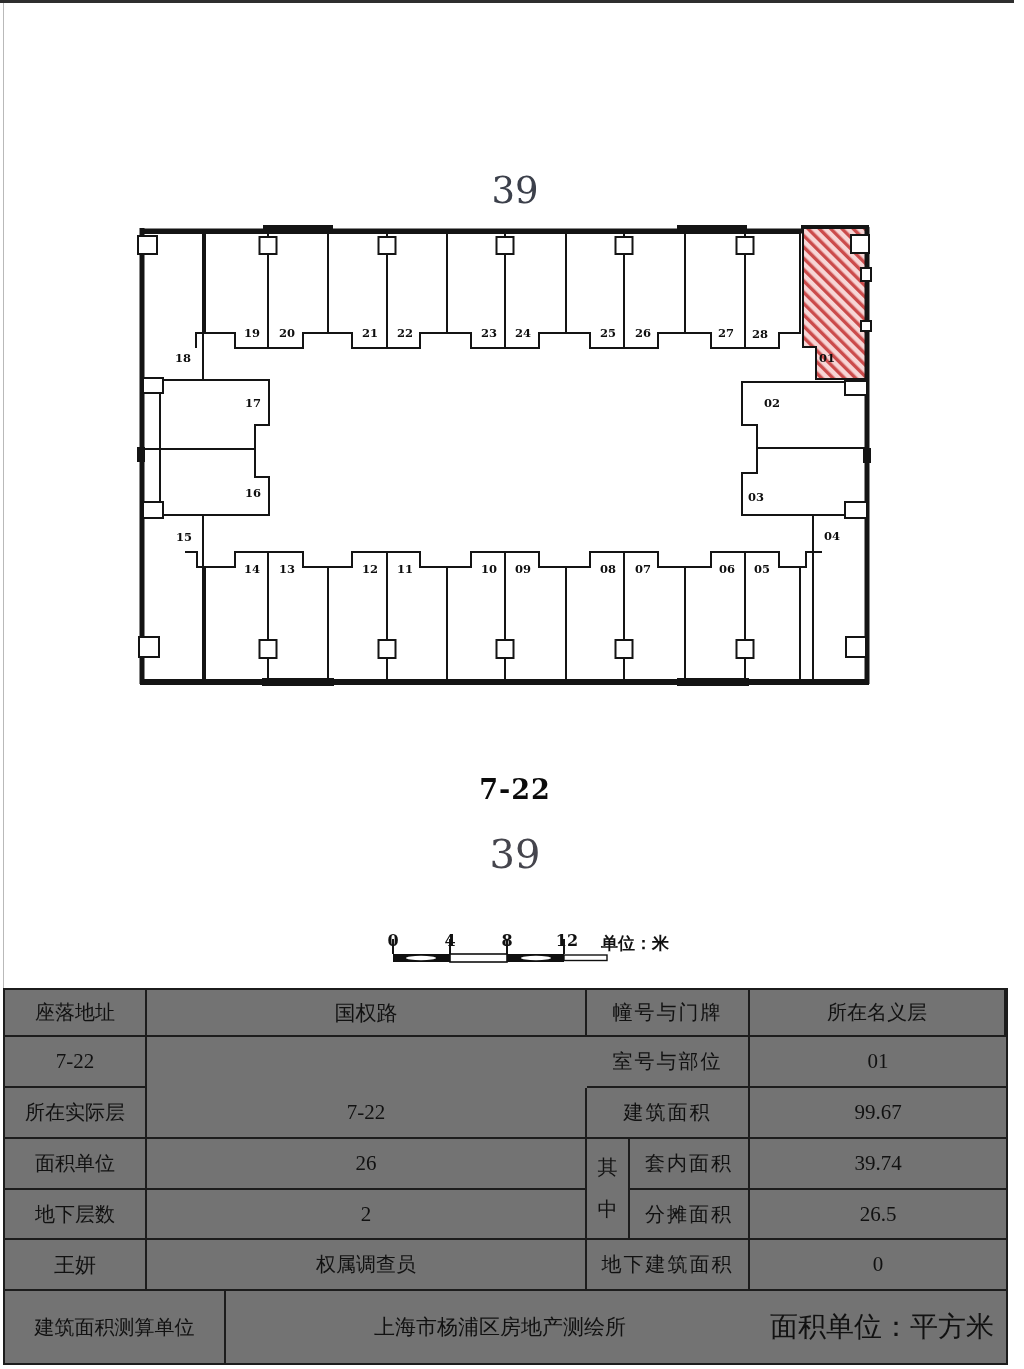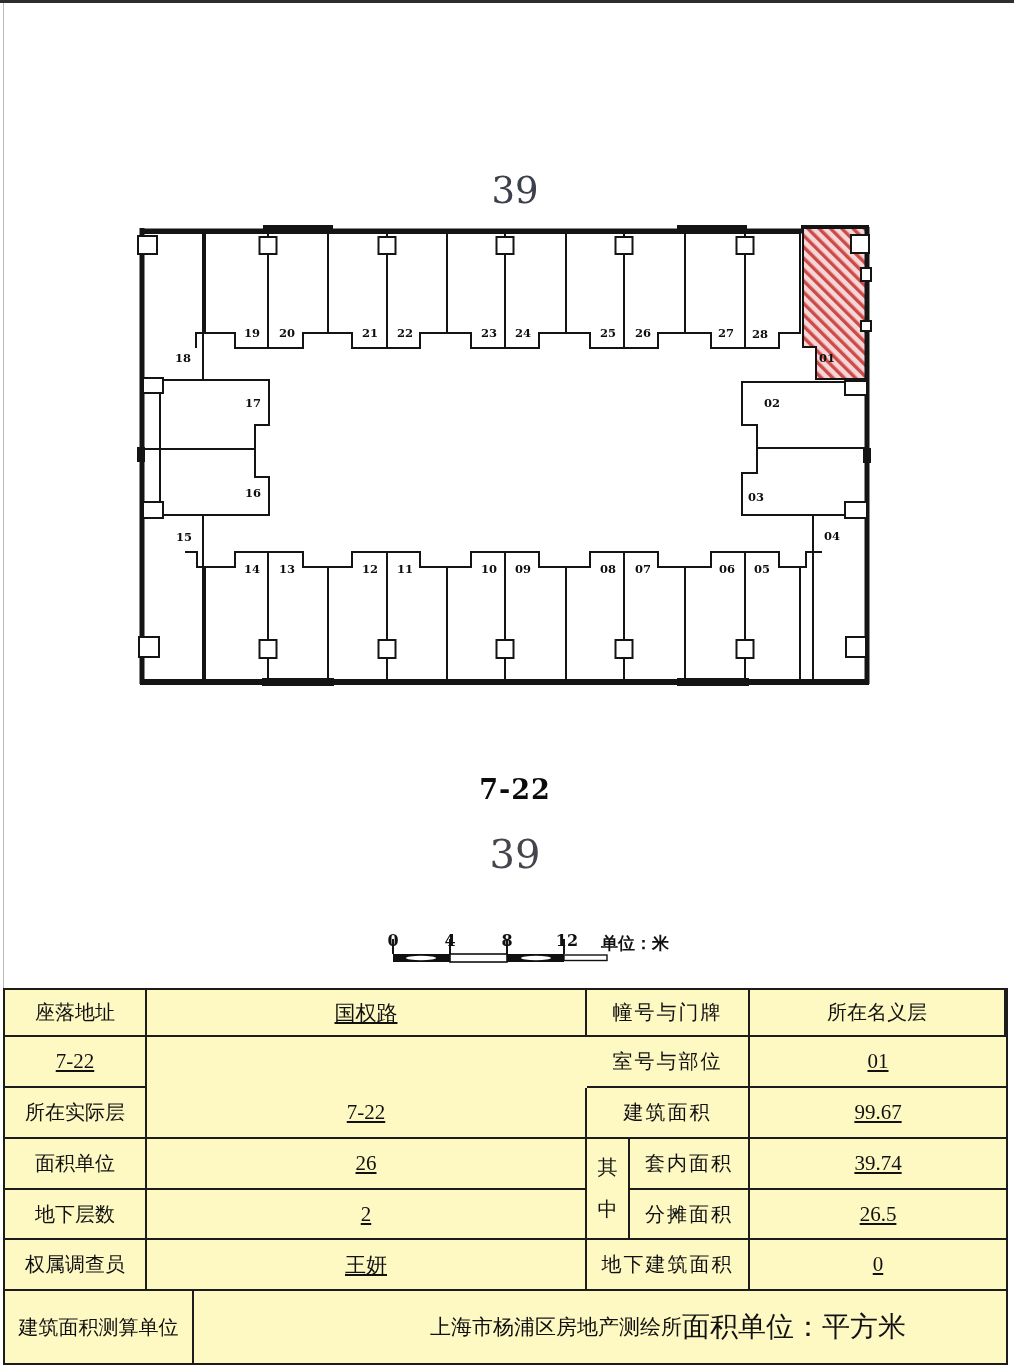--- a/index.html
+++ b/index.html
@@ -16,34 +16,34 @@
   .blacknotch{fill:#141414;stroke:none;}
   .unit-num{font:bold 11.5px "DejaVu Serif","Liberation Serif",serif;fill:#0e0e0e;text-anchor:middle;}
   .big-num-top{font:37px "DejaVu Serif","Liberation Serif",serif;fill:#3c404b;text-anchor:middle;}
   .floor-range{font:bold 27px "DejaVu Serif","Liberation Serif",serif;fill:#0b0b0b;text-anchor:middle;letter-spacing:1px;}
   .big-num-mid{font:40px "DejaVu Serif","Liberation Serif",serif;fill:#45454d;text-anchor:middle;}
   .scale-num{font:bold 16px "DejaVu Serif","Liberation Serif",serif;fill:#101010;text-anchor:middle;}
   .scale-unit{font:bold 17px "Liberation Serif","DejaVu Serif",serif;fill:#101010;}
 
   
   .survey-table{position:absolute;left:3px;top:988px;width:1005px;height:377px;
-    border:2px solid #1c1c1c;box-sizing:border-box;background:#fef9c3;
+    border:2px solid #1c1c1c;box-sizing:border-box;background:#737373;
     display:flex;flex-direction:column;}
   .tgrid{display:grid;grid-template-columns:142px 440px 43px 120px 1fr;
     grid-template-rows:47px 51px 51px 51px 50px 51px;}
   .cell{border-right:2px solid #1c1c1c;border-bottom:2px solid #1c1c1c;
     display:flex;align-items:center;justify-content:center;
     font-size:20px;box-sizing:border-box;white-space:nowrap;}
-  .cell.value{font-size:21px;text-decoration:underline;}
+  .cell.value{font-size:21px;}
   .cell.lastcol{border-right:none;}
   .cell.rlabel{letter-spacing:2px;}
   .cell.midcell{grid-row:span 2;flex-direction:column;justify-content:space-around;padding:8px 0;}
   .trow7{flex:1;display:flex;box-sizing:border-box;}
-  .r7label{width:189px;border-right:2px solid #1c1c1c;display:flex;align-items:center;justify-content:center;font-size:20px;box-sizing:border-box;}
-  .r7rest{flex:1;display:flex;align-items:center;justify-content:center;
+  .r7label{width:221px;border-right:2px solid #1c1c1c;display:flex;align-items:center;justify-content:center;font-size:20px;box-sizing:border-box;}
+  .r7rest{flex:1;display:flex;align-items:center;justify-content:space-between;
     padding-left:148px;padding-right:12px;font-size:21px;box-sizing:border-box;}
   .r7unit{font-size:28px;}
 </style>
 </head>
 <body>
 
 <div class="page-top-border"></div>
 <div class="page-left-border"></div>
 
 <svg id="plan-svg" width="1024" height="988" viewBox="0 0 1024 988" xmlns="http://www.w3.org/2000/svg">
@@ -192,22 +192,22 @@
       <span>中</span>
     </div>
     <div class="cell rlabel">套内面积</div>
     <div class="cell value lastcol">39.74</div>
 
     <div class="cell">地下层数</div>
     <div class="cell value">2</div>
     <div class="cell rlabel">分摊面积</div>
     <div class="cell value lastcol">26.5</div>
 
+    <div class="cell value">王妍</div>
     <div class="cell">权属调查员</div>
-    <div class="cell value">王妍</div>
     <div class="cell rlabel" style="grid-column:3/5">地下建筑面积</div>
     <div class="cell value lastcol">0</div>
   </div>
 
   <div class="trow7">
     <div class="r7label">建筑面积测算单位</div>
     <div class="r7rest">
       <span>上海市杨浦区房地产测绘所</span>
       <span class="r7unit">面积单位：平方米</span>
     </div>

